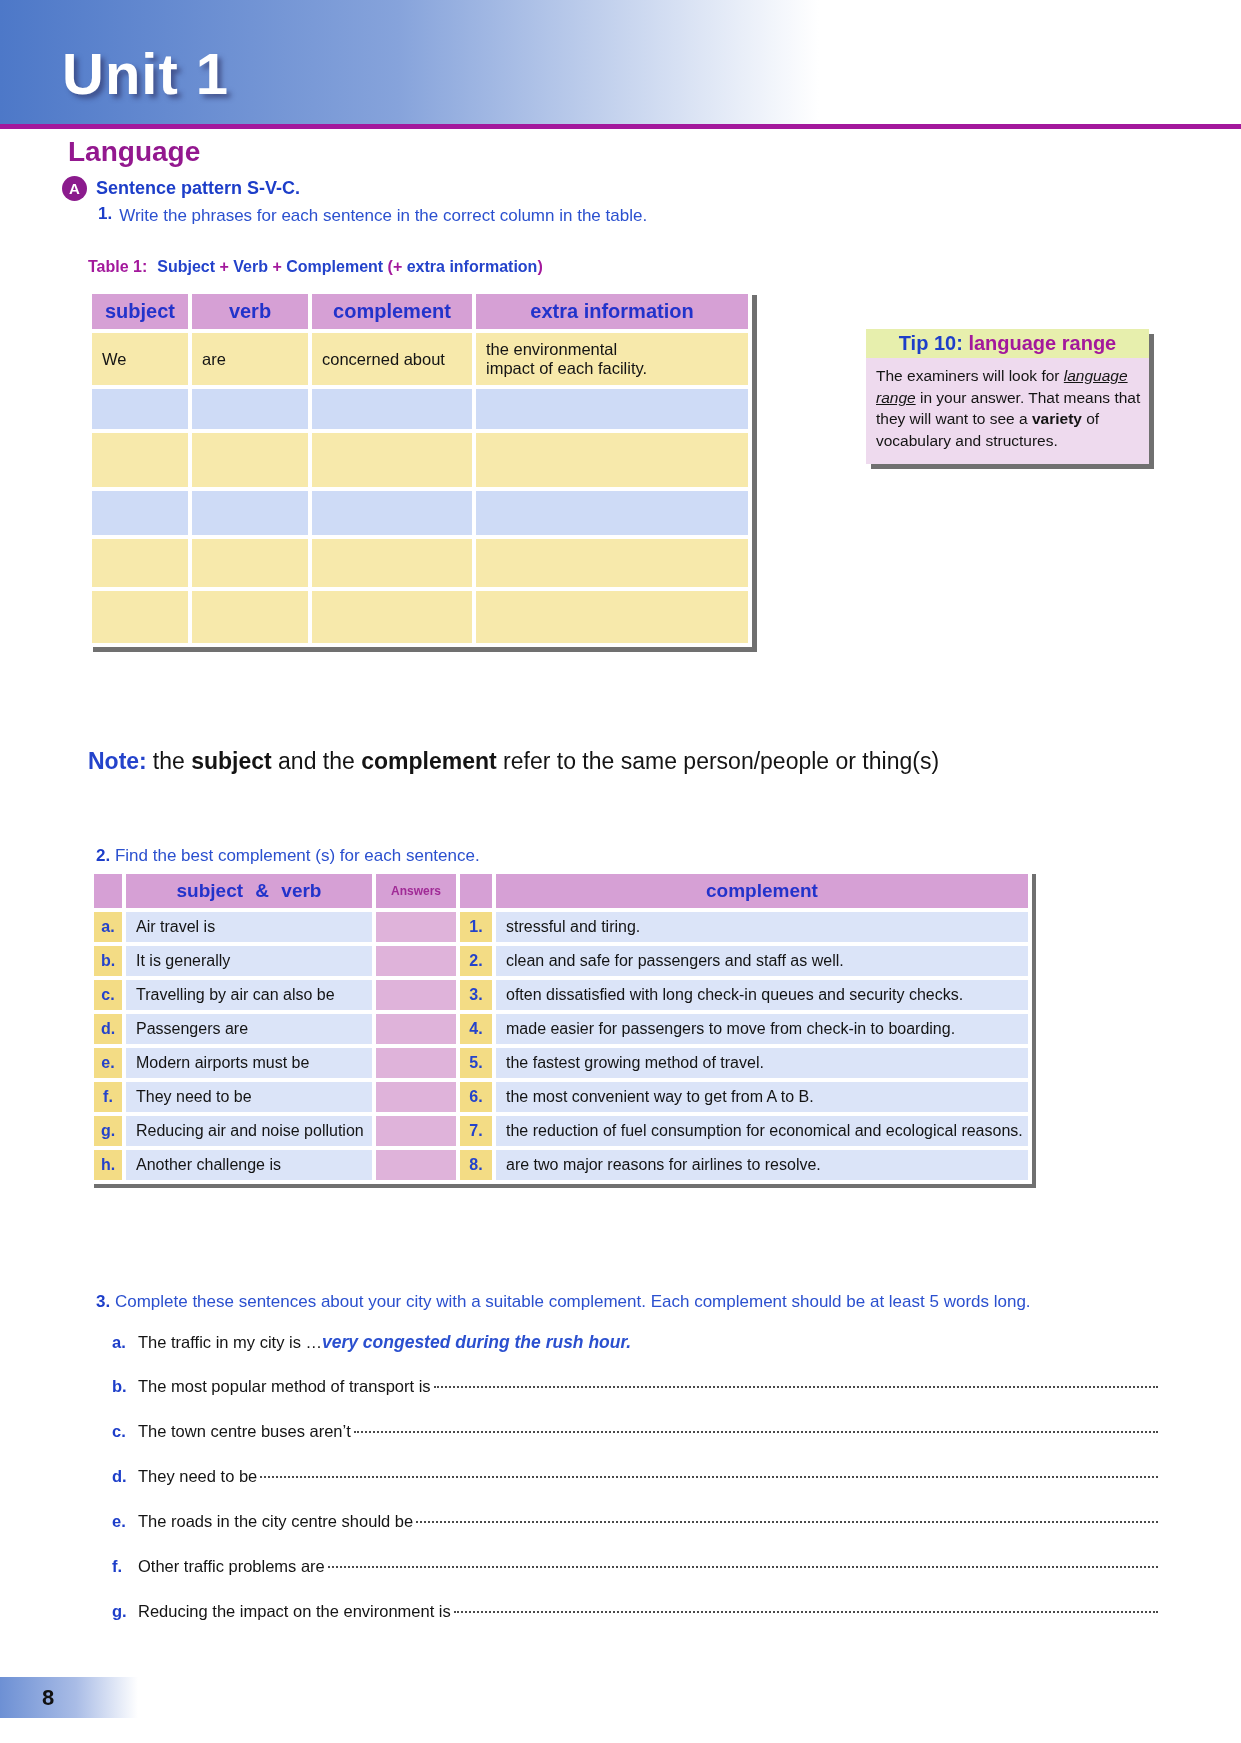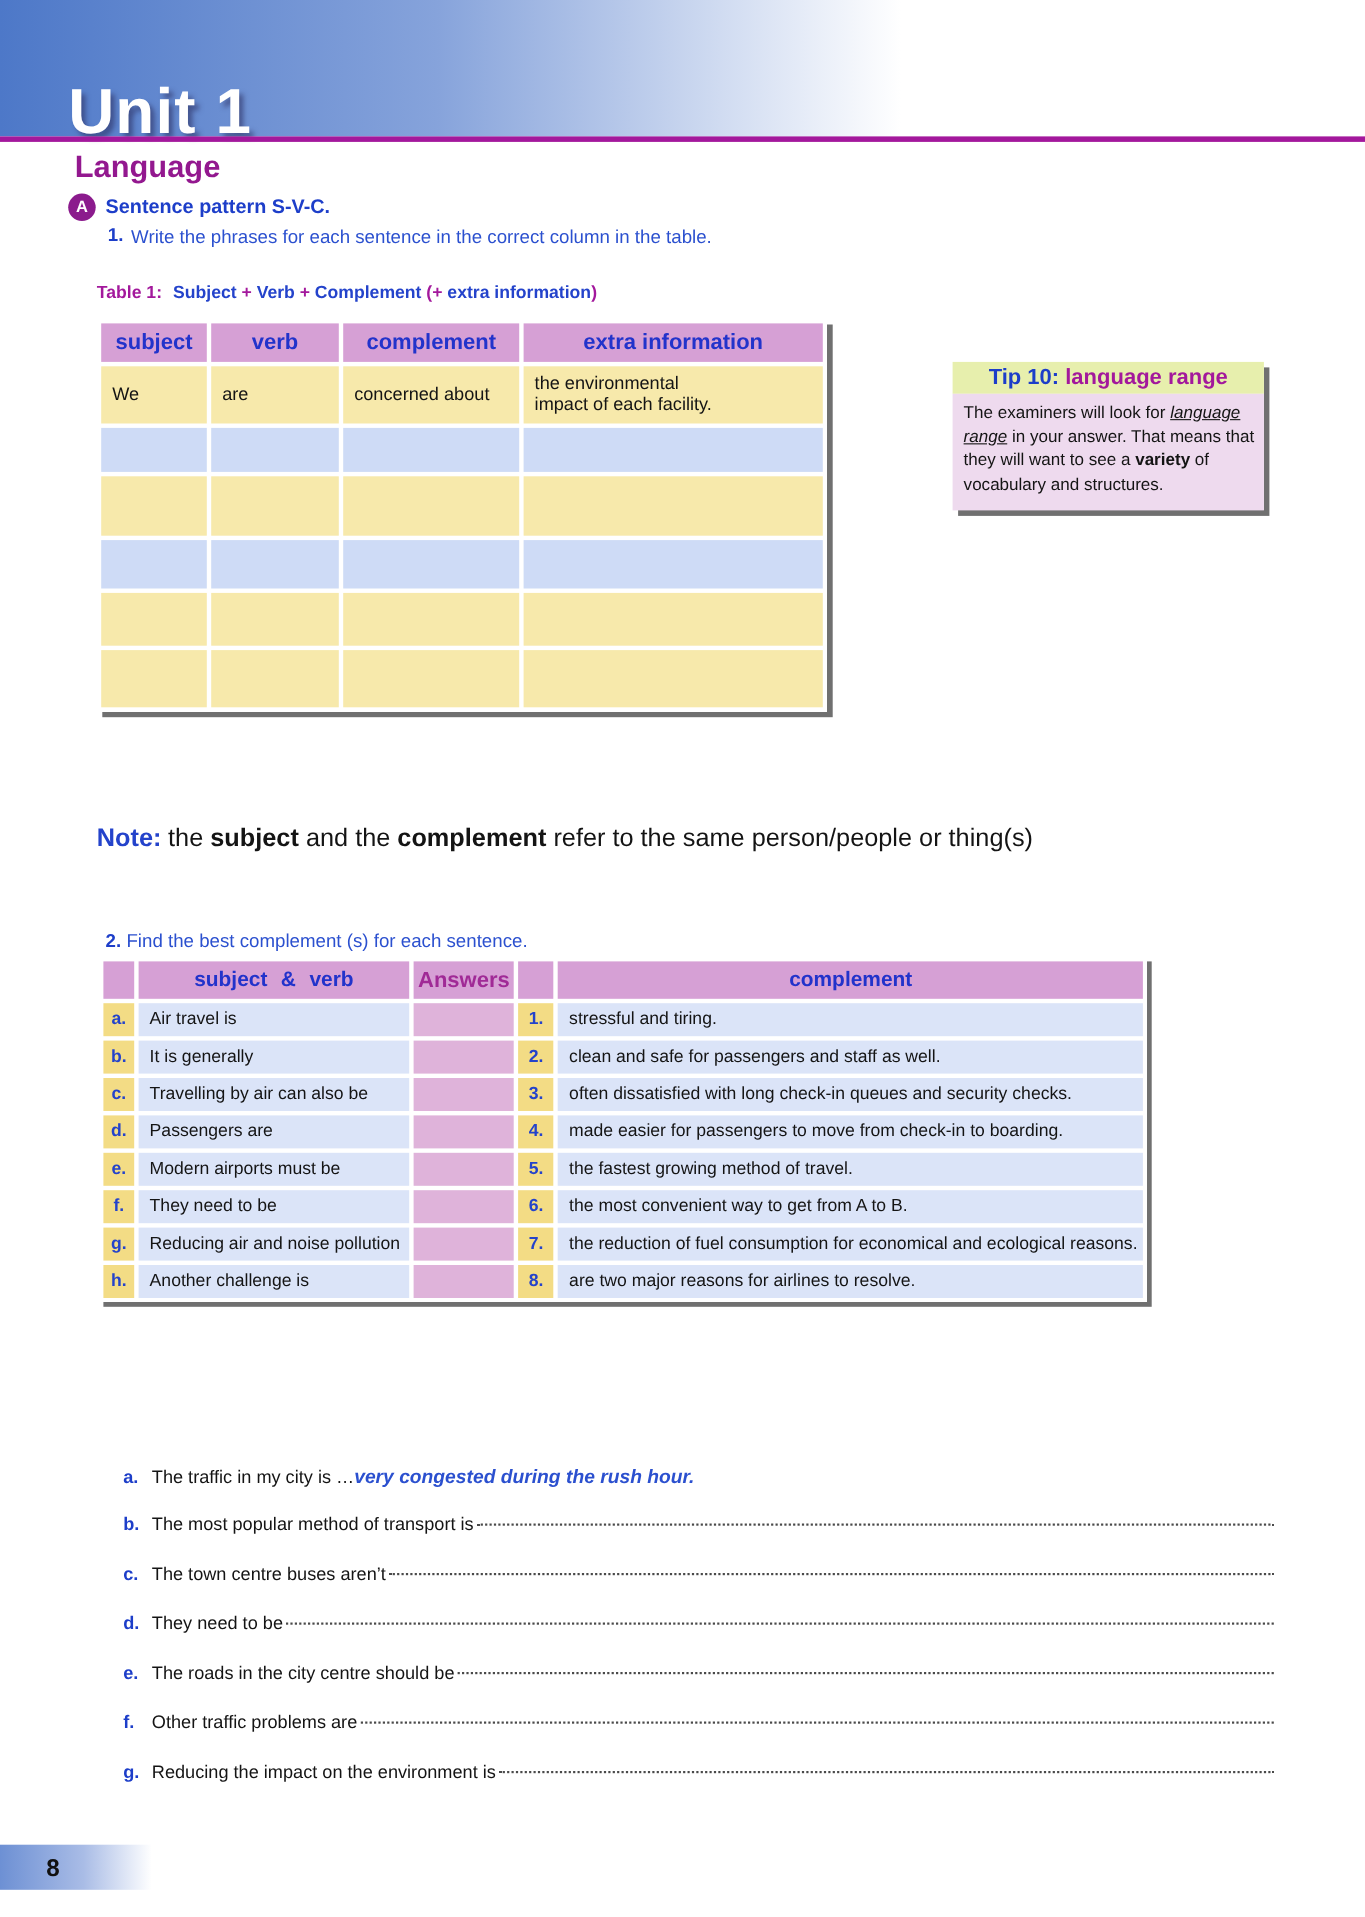--- a/index.html
+++ b/index.html
@@ -4,21 +4,21 @@
 <title>Unit 1</title>
 <style>
   * { margin:0; padding:0; box-sizing:border-box; }
   body { background:#ffffff; font-family:"Liberation Sans", sans-serif; }
   .page { position:relative; width:1241px; height:1743px; background:#ffffff; overflow:hidden; }
 
   
   .banner { position:absolute; top:0; left:0; width:100%; height:124px;
             background:linear-gradient(to right,#4d78c8 0%, #86a3db 32%, #ffffff 66%); }
   .unit-title { position:absolute; left:62px; top:40px; font-size:58px; font-weight:bold; color:#ffffff;
-                letter-spacing:1px; text-shadow:4px 4px 5px rgba(40,40,90,.55);margin-top:28px; }
+                letter-spacing:1px; text-shadow:4px 4px 5px rgba(40,40,90,.55); }
   .rule { position:absolute; top:124px; left:0; width:100%; height:5px; background:#a3189c; }
 
   .lang-title { position:absolute; left:68px; top:136px; font-size:28px; font-weight:bold; color:#93188f; }
 
   .section-a { position:absolute; left:62px; top:176px; display:flex; align-items:center; gap:9px; }
   .badge { width:25px; height:25px; border-radius:50%; background:#8b1b8d; color:#ffffff;
            font-size:15px; font-weight:bold; text-align:center; line-height:25px; }
   .section-heading { font-size:18px; font-weight:bold; color:#1d3ec9; }
 
   .ex1 { position:absolute; left:98px; top:204px; display:flex; gap:7px; }
@@ -53,21 +53,21 @@
   
   .note { position:absolute; left:88px; top:748px; font-size:23px; color:#141414; }
   .note-label { color:#2443cb; font-weight:bold; margin-right:6px; }
 
   
   .ex2-heading { position:absolute; left:96px; top:846px; font-size:17px; color:#2b50cf; }
   .t2-wrap { position:absolute; left:90px; top:870px; }
   table.t2 { border-collapse:separate; border-spacing:4px; box-shadow:4px 4px 0 #707070; }
   .t2 th { background:#d6a0d5; padding:5px 4px; height:34px; }
   .th-sv, .th-comp { color:#2233cb; font-size:19px; font-weight:bold; word-spacing:7px; }
-  .th-ans { color:#a02a96; font-size:20px; font-weight:bold; }
+  .th-ans { color:#a02a96; font-size:12px; font-weight:bold; }
   .t2 td { height:30px; font-size:16px; }
   .cell-letter { background:#f3dc85; color:#2443cb; font-weight:bold; text-align:center; }
   .cell-text { background:#dbe4f8; color:#141414; padding-left:10px; }
   .cell-ans { background:#dfb3da; }
 
   
   .ex3-heading { position:absolute; left:96px; top:1292px; width:1070px; font-size:17px; color:#2b50cf; }
   .ex3-items { position:absolute; left:112px; top:1332px; width:1046px; }
   .ex3-item { display:flex; align-items:baseline; height:45px; font-size:16.5px; color:#141414; }
   .ex3-letter { color:#1d3ec9; font-weight:bold; width:26px; flex:none; }
@@ -252,20 +252,23 @@
         <td class="cell-letter">h.</td>
         <td class="cell-text">Another challenge is</td>
         <td class="cell-ans"></td>
         <td class="cell-letter">8.</td>
         <td class="cell-text">are two major reasons for airlines to resolve.</td>
       </tr>
     </tbody>
       </table>
   </div>
 
+  <div class="ex3-heading">
+    <span class="ex-num">3.</span><span> Complete these sentences about your city with a suitable complement. Each complement should be at least 5 words long.</span>
+  </div>
 
   <div class="ex3-items">
     <div class="ex3-item">
       <span class="ex3-letter">a.</span>
       <span>The traffic in my city is …</span>
       <span class="ex3-answer">very congested during the rush hour.</span>
     </div>
     <div class="ex3-item">
       <span class="ex3-letter">b.</span>
       <span>The most popular method of transport is </span>

